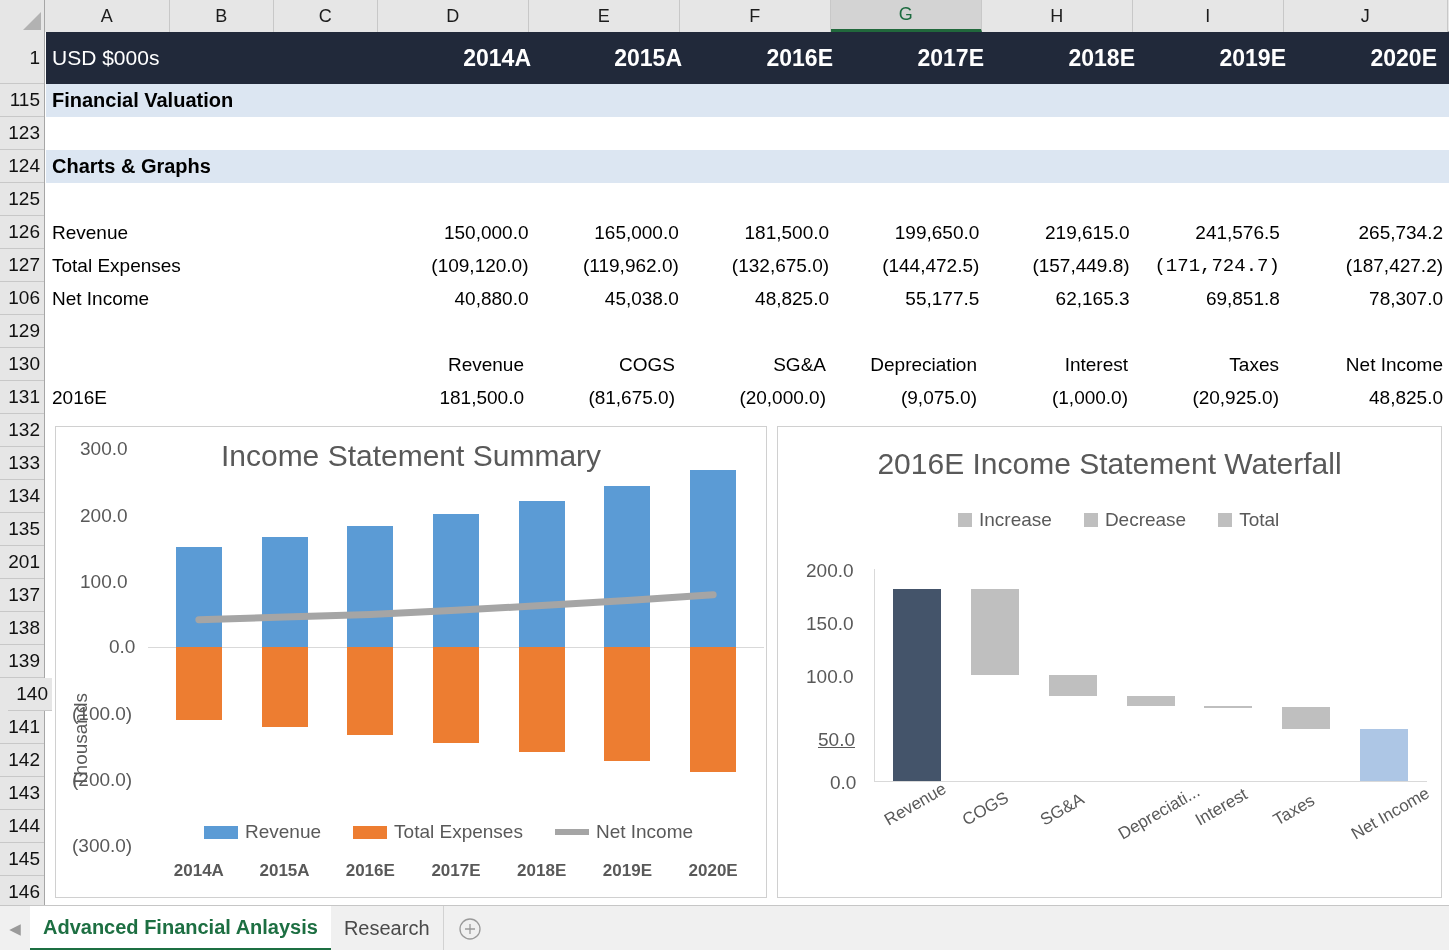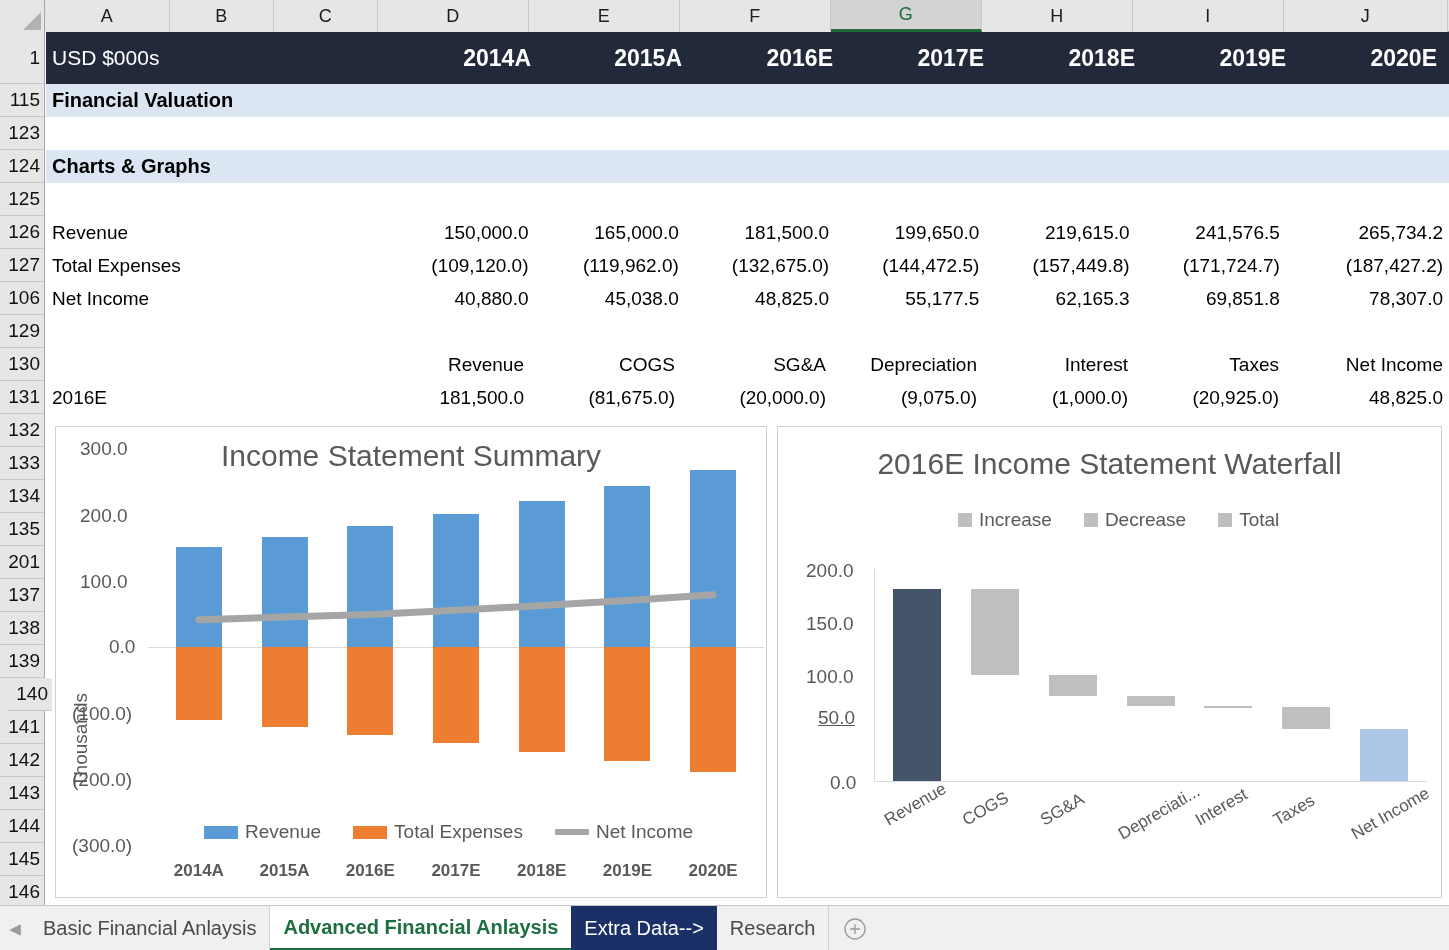--- a/index.html
+++ b/index.html
@@ -310,21 +310,21 @@
           <div class="cell r" style="width: 151px;">241,576.5</div>
           <div class="cell r" style="width: 164px;">265,734.2</div>
         </div>
         <div class="row plain" style="height: 33px;">
           <div class="cell l" style="width: 340px;">Total Expenses</div>
           <div class="cell r" style="width: 151px;">(109,120.0)</div>
           <div class="cell r" style="width: 151px;">(119,962.0)</div>
           <div class="cell r" style="width: 151px;">(132,675.0)</div>
           <div class="cell r" style="width: 151px;">(144,472.5)</div>
           <div class="cell r" style="width: 151px;">(157,449.8)</div>
-          <div class="cell r" style="width: 151px;">(171,724.7)</div>
+          <div class="cell r" style="width: 151px; font-family: Liberation Mono, monospace;">(171,724.7)</div>
           <div class="cell r" style="width: 164px;">(187,427.2)</div>
         </div>
         <div class="row plain" style="height: 33px;">
           <div class="cell l" style="width: 340px;">Net Income</div>
           <div class="cell r" style="width: 151px;">40,880.0</div>
           <div class="cell r" style="width: 151px;">45,038.0</div>
           <div class="cell r" style="width: 151px;">48,825.0</div>
           <div class="cell r" style="width: 151px;">55,177.5</div>
           <div class="cell r" style="width: 151px;">62,165.3</div>
           <div class="cell r" style="width: 151px;">69,851.8</div>
@@ -438,21 +438,21 @@
       </div>
       <div class="legend-item">
         <span class="swatch sq" style="background:#BFBFBF"></span>
         <span>Total</span>
       </div>
     </div>
 
     <div class="axis-lbl" style="left:28px;  top:133px;">200.0</div>
     <div class="axis-lbl" style="left:28px;  top:186px;">150.0</div>
     <div class="axis-lbl" style="left:28px;  top:239px;">100.0</div>
-    <div class="axis-lbl" style="left:40px;  top:280px;text-decoration:underline;">50.0</div>
+    <div class="axis-lbl" style="left:40px;  top:302px;text-decoration:underline;">50.0</div>
     <div class="axis-lbl" style="left:52px;  top:345px;">0.0</div>
 
     <div id="plot-right" style="position:absolute; left:100px; top:142px; width:545px; height:212px;">
         <div class="zero-line" style="left: -4px; width: 553px; top: 212px;"></div>
         <div style="position: absolute; left: -4px; top: 0px; width: 1px; height: 212px; background: rgb(217, 217, 217);"></div>
         <div class="bar" style="background: rgb(68, 84, 106); left: 14.9286px; top: 19.61px; width: 48px; height: 192.39px;"></div>
         <div class="bar" style="background: rgb(191, 191, 191); left: 92.7857px; top: 19.61px; width: 48px; height: 86.5755px;"></div>
         <div class="bar" style="background: rgb(191, 191, 191); left: 170.643px; top: 106.185px; width: 48px; height: 21.2px;"></div>
         <div class="bar" style="background: rgb(191, 191, 191); left: 248.5px; top: 127.385px; width: 48px; height: 9.6195px;"></div>
         <div class="bar" style="background: rgb(191, 191, 191); left: 326.357px; top: 137.005px; width: 48px; height: 2px;"></div>
@@ -469,23 +469,21 @@
         <div class="rot-lbl" style="left: 492.214px; top: 386px;">Taxes</div>
         <div class="rot-lbl" style="left: 570.071px; top: 400px;">Net Income</div>
       </div>
   </div>
 
 </div>
 
 <div class="tabbar">
   <div class="tab-nav">◀</div>
   <div id="tabs" style="display:flex">
-      <div class="tab">Basic Financial Anlaysis</div>
       <div class="tab active">Advanced Financial Anlaysis</div>
-      <div class="tab navy">Extra Data--&gt;</div>
       <div class="tab">Research</div>
     </div>
   <div class="tab-add">
     <svg width="24" height="24" viewBox="0 0 24 24">
       <circle cx="12" cy="12" r="10" fill="none" stroke="#9a9a9a" stroke-width="1.3"></circle>
       <path d="M12 7 V17 M7 12 H17" stroke="#9a9a9a" stroke-width="1.3"></path>
     </svg>
   </div>
 </div>
 

